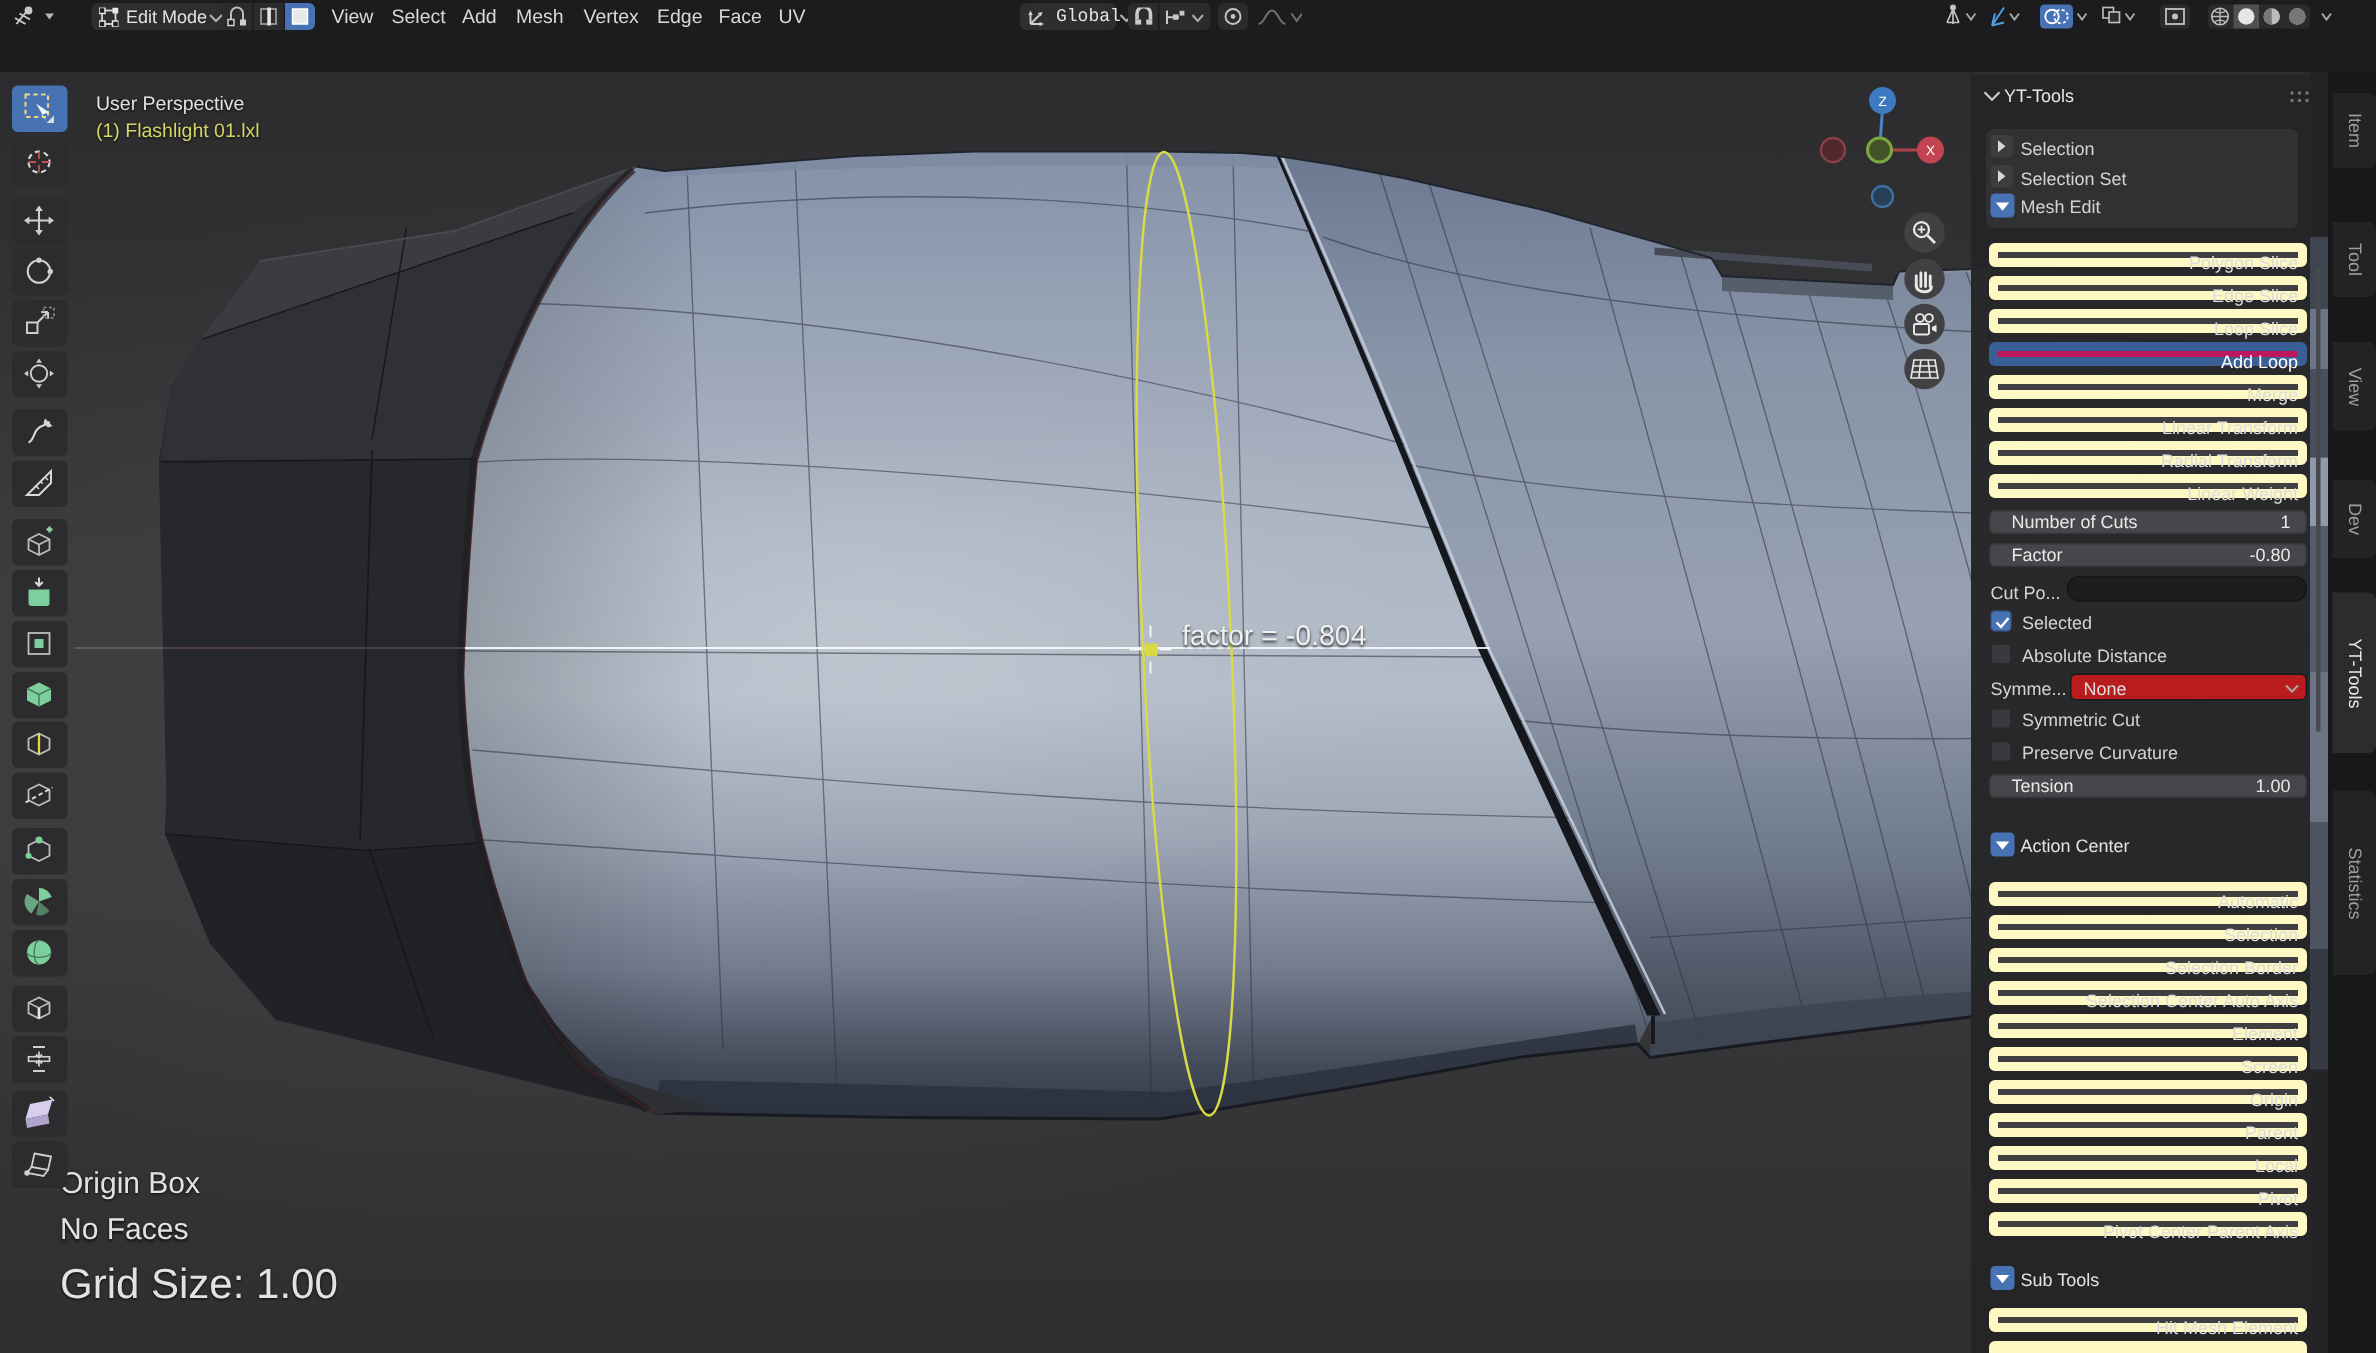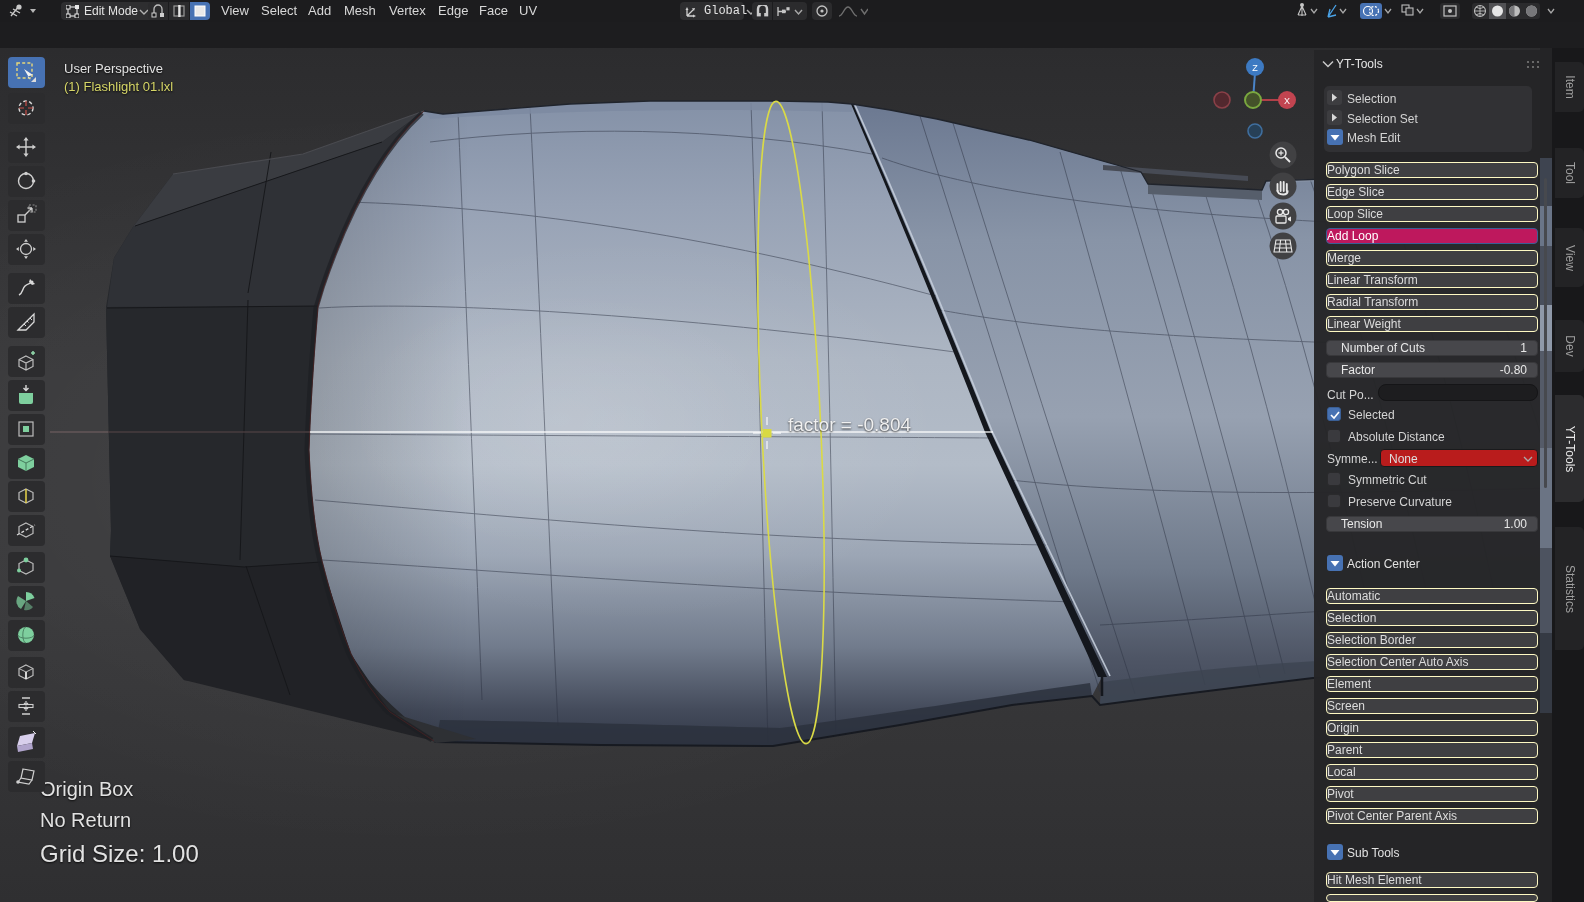--- a/index.html
+++ b/index.html
@@ -22,22 +22,22 @@
 
   
   .tbtn { position:absolute; left:8px; width:37px; height:31px; background:#2c2c2e; border-radius:4px; }
   .tbtn.active { background:#4772b3; }
 
   
   .vtext { position:absolute; color:#e2e2e2; text-shadow:0 1px 2px rgba(0,0,0,0.8); }
 
   
   #panel { position:absolute; left:1314px; top:50px; width:226px; height:852px; background:rgba(37,37,39,0.97); }
-  .pbtn { position:absolute; left:12px; width:212px; height:16px; background:#3f3f42; border:1px solid #fef9c3; border-radius:4px;
-          color:#dcdcdc; font-size:12px; text-align:left; line-height:15px; }
+  .pbtn { position:absolute; left:12px; width:212px; height:16px; background:#3f3f42; border:6px solid #fef9c3; border-radius:4px;
+          color:#dcdcdc; font-size:12px; text-align:right; line-height:15px; }
   .pbtn.blue { background:#be185d; border-color:#3a5f96; color:#fff; }
   .slider { position:absolute; left:12px; width:212px; height:16px; background:#47474b; border:1px solid #38383b; border-radius:4px;
           color:#e8e8e8; font-size:12px; line-height:15px; }
   .plabel { position:absolute; color:#d4d4d4; font-size:12px; }
   .chk { position:absolute; left:13px; width:14px; height:14px; border-radius:3px; background:#3a3a3e; border:1px solid #2a2a2c; }
   .chk.on { background:#4772b3; border-color:#3a5f96; }
 
   
   #tabcol { position:absolute; left:1552px; top:48px; width:32px; height:854px; background:#18181a; }
   .vtab { position:absolute; left:3px; width:29px; background:#232325; color:#9f9f9f; font-size:12px;
@@ -212,22 +212,22 @@
         <path d="M1288,218 l3,-1.5 v5 l-3,-1.5" fill="#e8e8e8"></path>
         <circle cx="1283" cy="246" r="13.5" fill="#414143"></circle>
         <path d="M1276,240 h14 l2,12 h-18 z M1280.6,240 l-1.4,12 M1285.4,240 l1.4,12 M1275.2,244 h15.6 M1274.4,248 h17.2" stroke="#e8e8e8" stroke-width="1.1" fill="none"></path>
       </g>
     </svg>
 
     <div class="vtext" style="left:64px;top:13px;font-size:13px;">User Perspective</div>
     <div class="vtext" style="left:64px;top:31px;font-size:13px;color:#d6d667;">(1) Flashlight 01.lxl</div>
     <div class="vtext" style="left:788px;top:366px;font-size:19px;color:#f0f0f0;">factor = -0.804</div>
     <div class="vtext" style="left:40px;top:730px;font-size:20px;">Origin Box</div>
-    <div class="vtext" style="left:40px;top:761px;font-size:20px;">No Return</div>
-    <div class="vtext" style="left:40px;top:792px;font-size:24px;">Grid Size: 1.00</div>
+    <div class="vtext" style="left:40px;top:761px;font-size:20px;">No Faces</div>
+    <div class="vtext" style="left:40px;top:792px;font-size:28px;">Grid Size: 1.00</div>
 
     <div id="toolbar">
       <div class="tbtn active" style="top:9px;">
         <svg class="abs" style="left:7px;top:4px" width="22" height="22" viewBox="0 0 22 22">
           <rect x="2" y="2" width="15" height="15" fill="none" stroke="#e8d87a" stroke-width="1.4" stroke-dasharray="3 2.2"></rect>
           <path d="M9 8 L16 20 L12.5 15.5 L18 14 Z" fill="#f2f2f2"></path>
           <path d="M21 16 L21 21 L16 21 Z" fill="#dcdcdc"></path>
         </svg>
       </div>
       <div class="tbtn" style="top:45px;">

